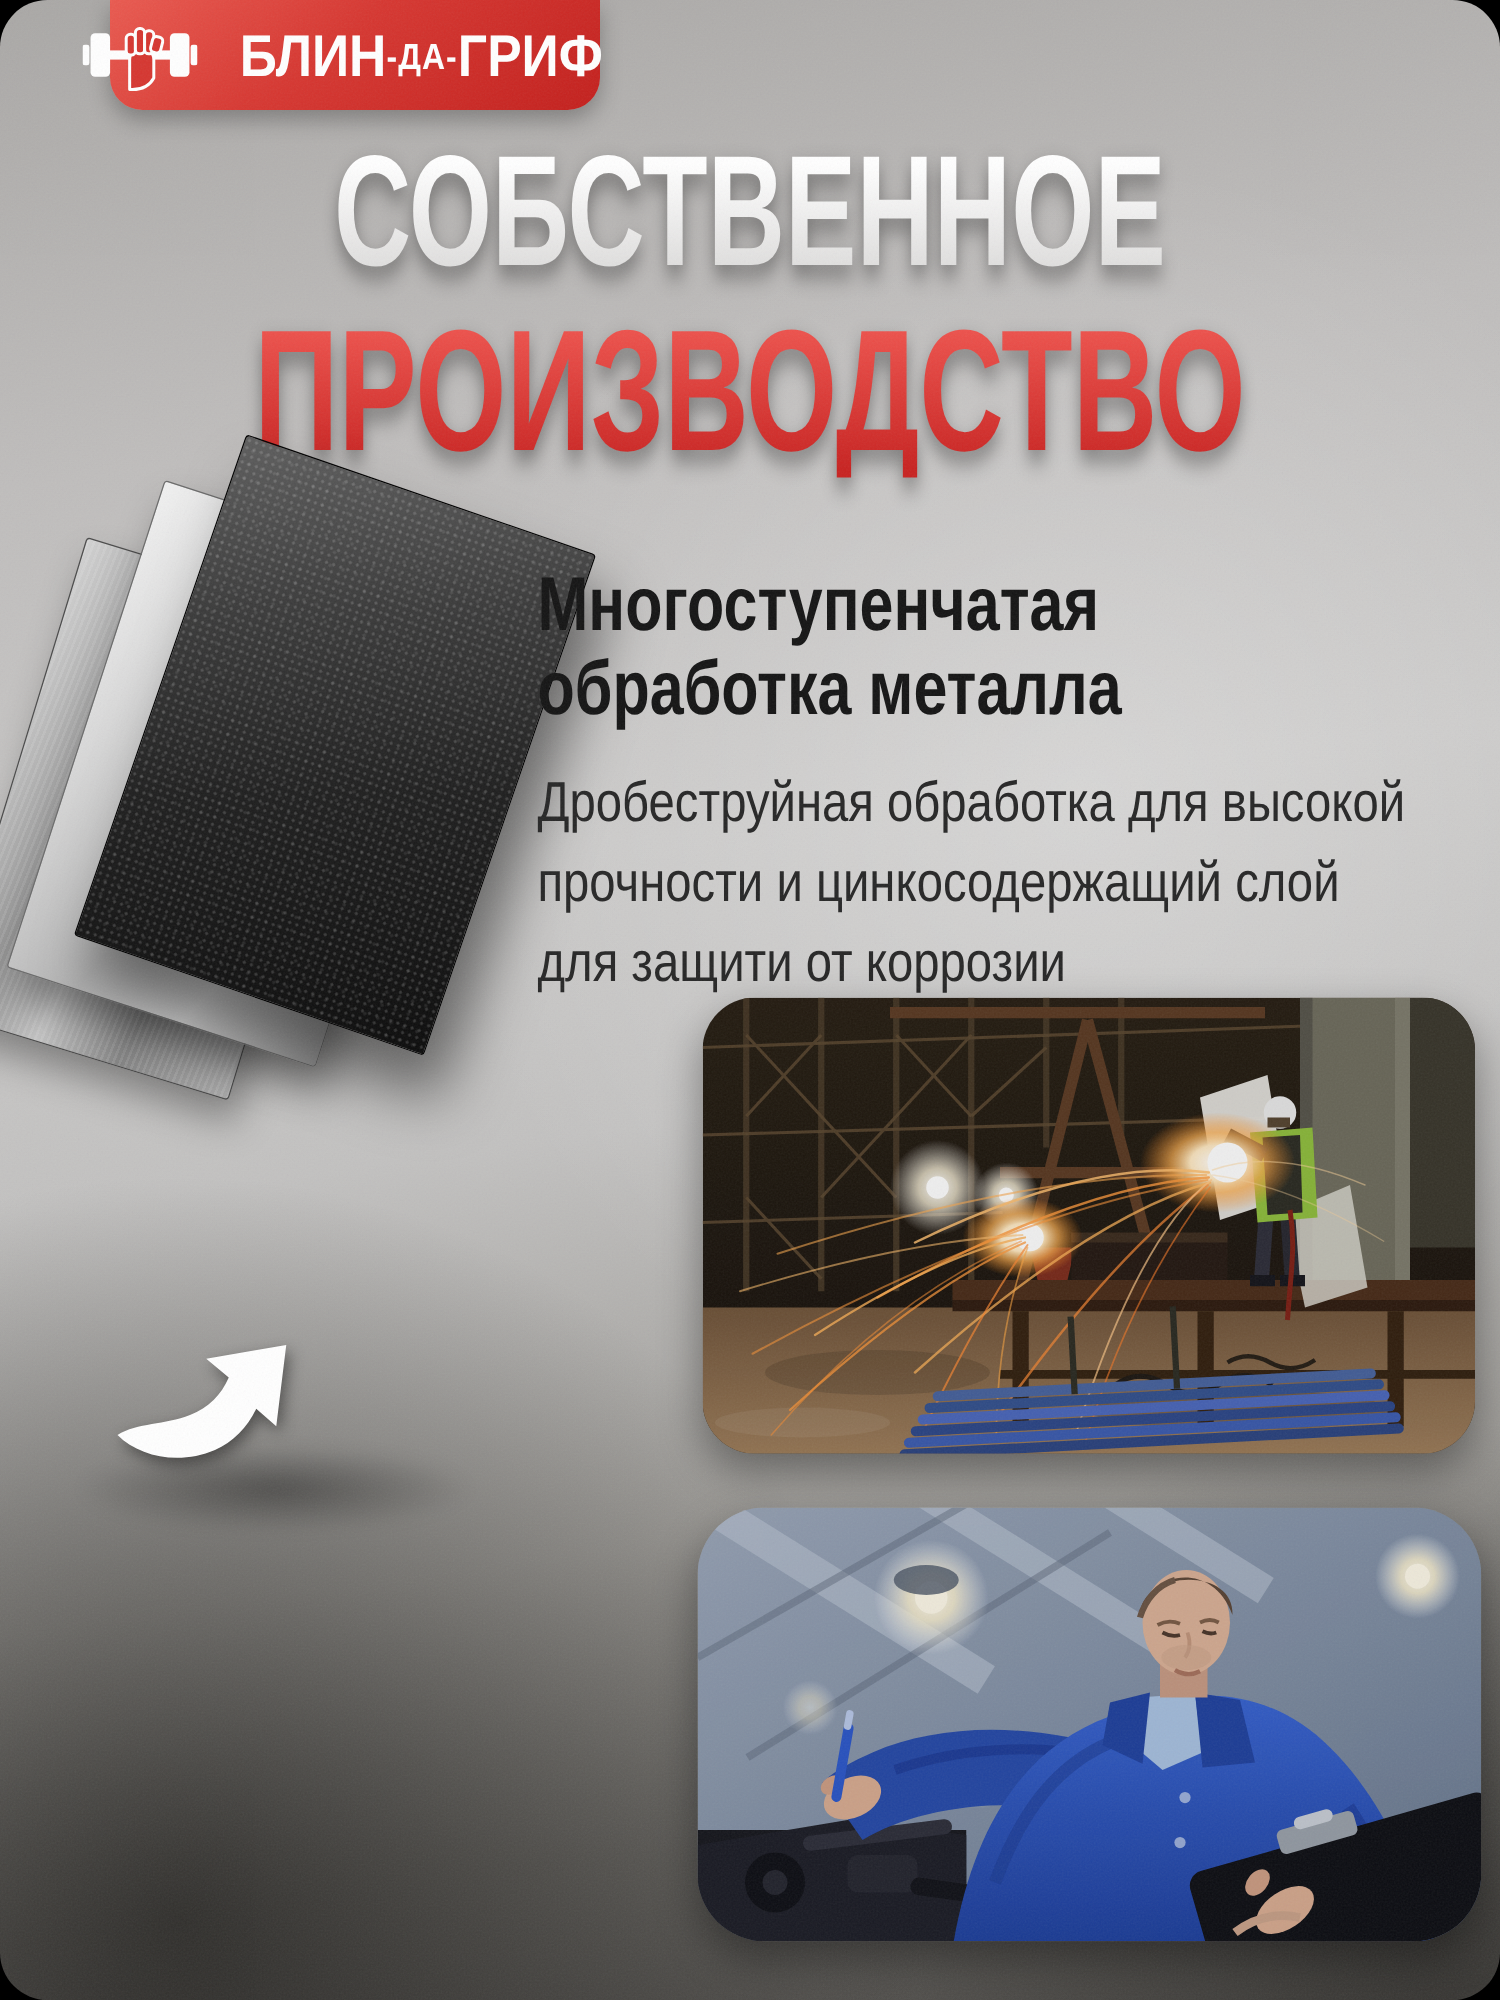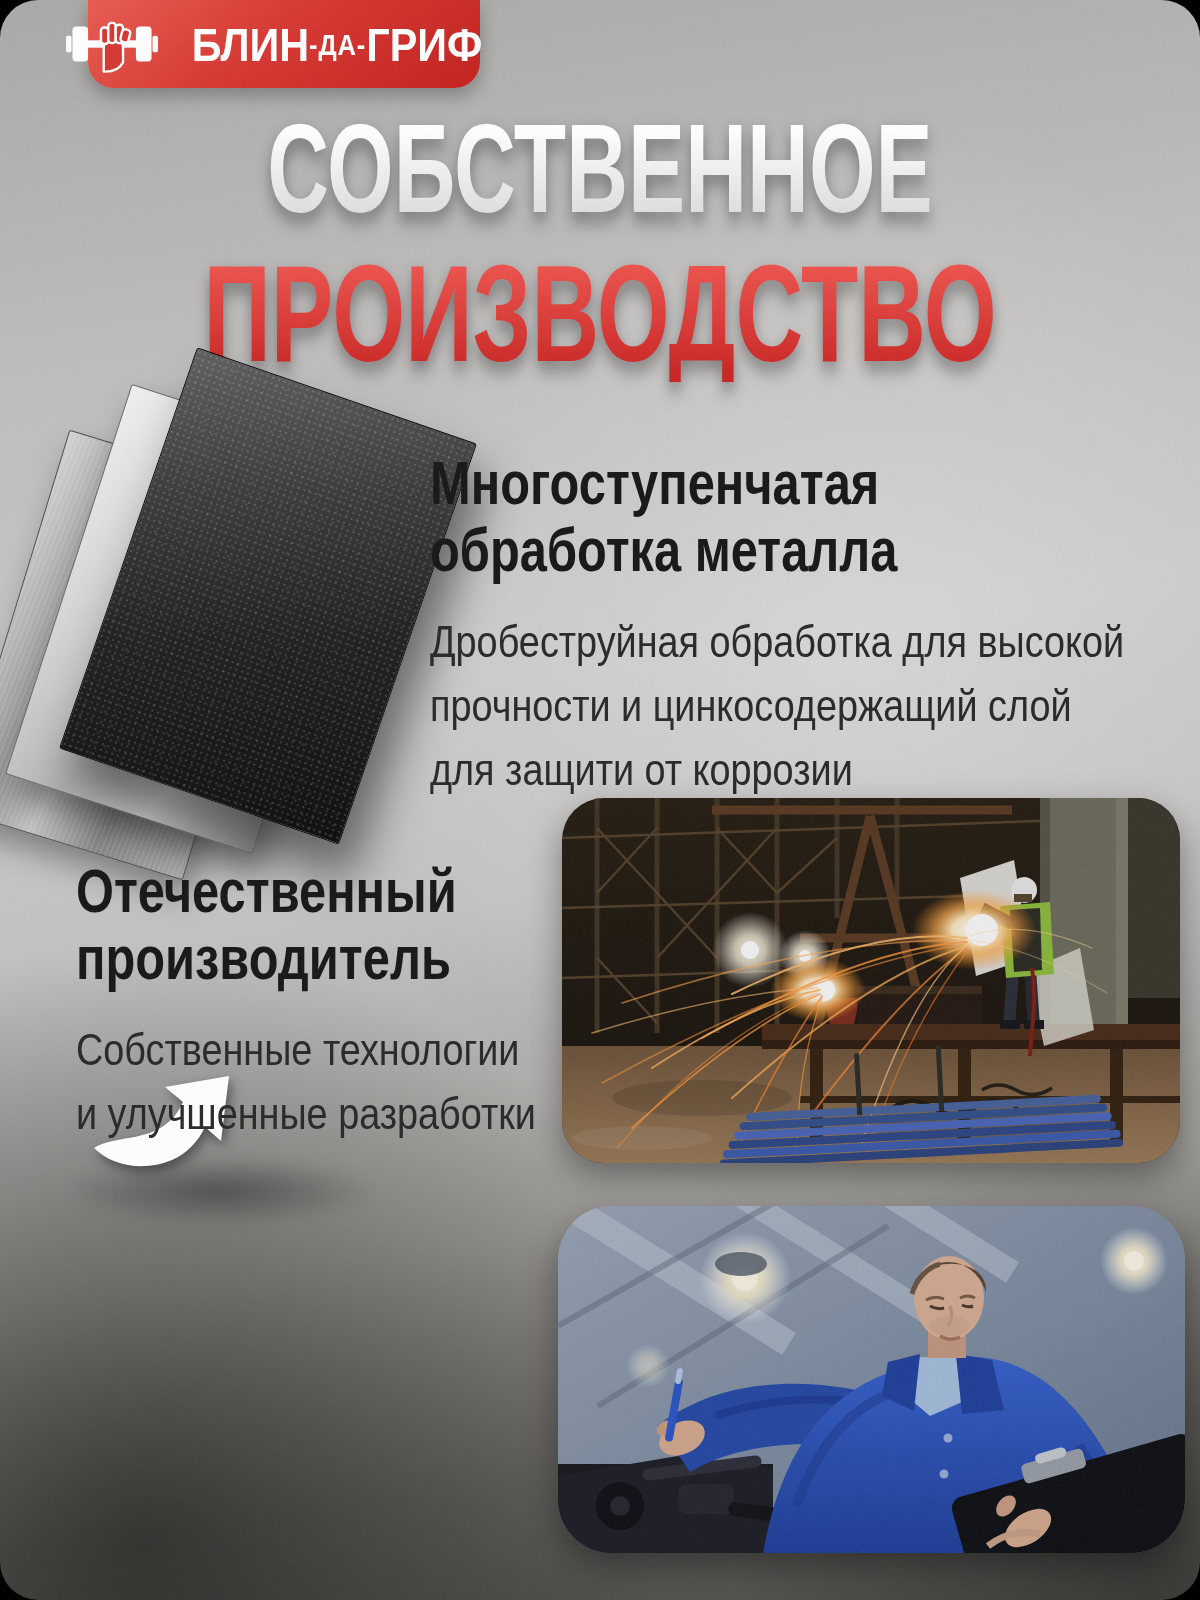--- a/index.html
+++ b/index.html
@@ -126,30 +126,20 @@
         <span class="ln">Многоступенчатая</span>
         <span class="ln">обработка металла</span>
       </h2>
     <p>
         <span class="ln">Дробеструйная обработка для высокой</span>
         <span class="ln">прочности и цинкосодержащий слой</span>
         <span class="ln">для защити от коррозии</span>
       </p>
   </section>
 
-  <section class="feature f2">
-    <h2>
-        <span class="ln">Отечественный</span>
-        <span class="ln">производитель</span>
-      </h2>
-    <p>
-        <span class="ln">Собственные технологии</span>
-        <span class="ln">и улучшенные разработки</span>
-      </p>
-  </section>
 
 
   <div class="photo photo-welding">
     <svg viewBox="0 0 618 365" preserveAspectRatio="none" aria-hidden="true">
       <defs>
         <linearGradient id="wsky" x1="0" y1="0" x2="0" y2="1">
           <stop offset="0" stop-color="#261d12"></stop>
             <stop offset="1" stop-color="#140f0a"></stop>
         </linearGradient>
         <linearGradient id="wfloor" x1="0" y1="0" x2="0" y2="1">

